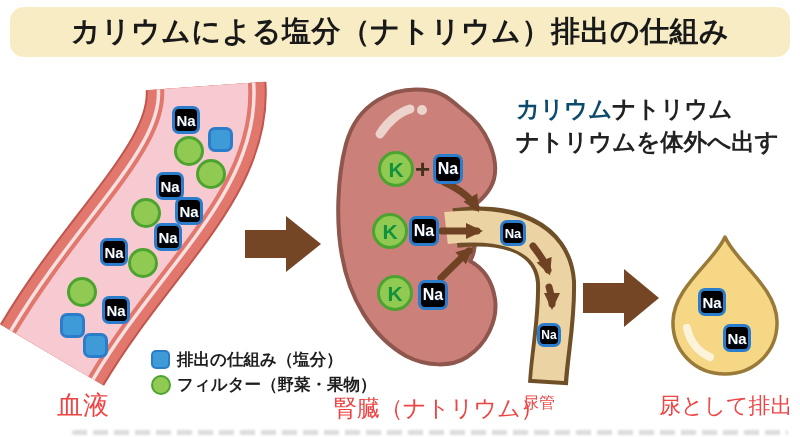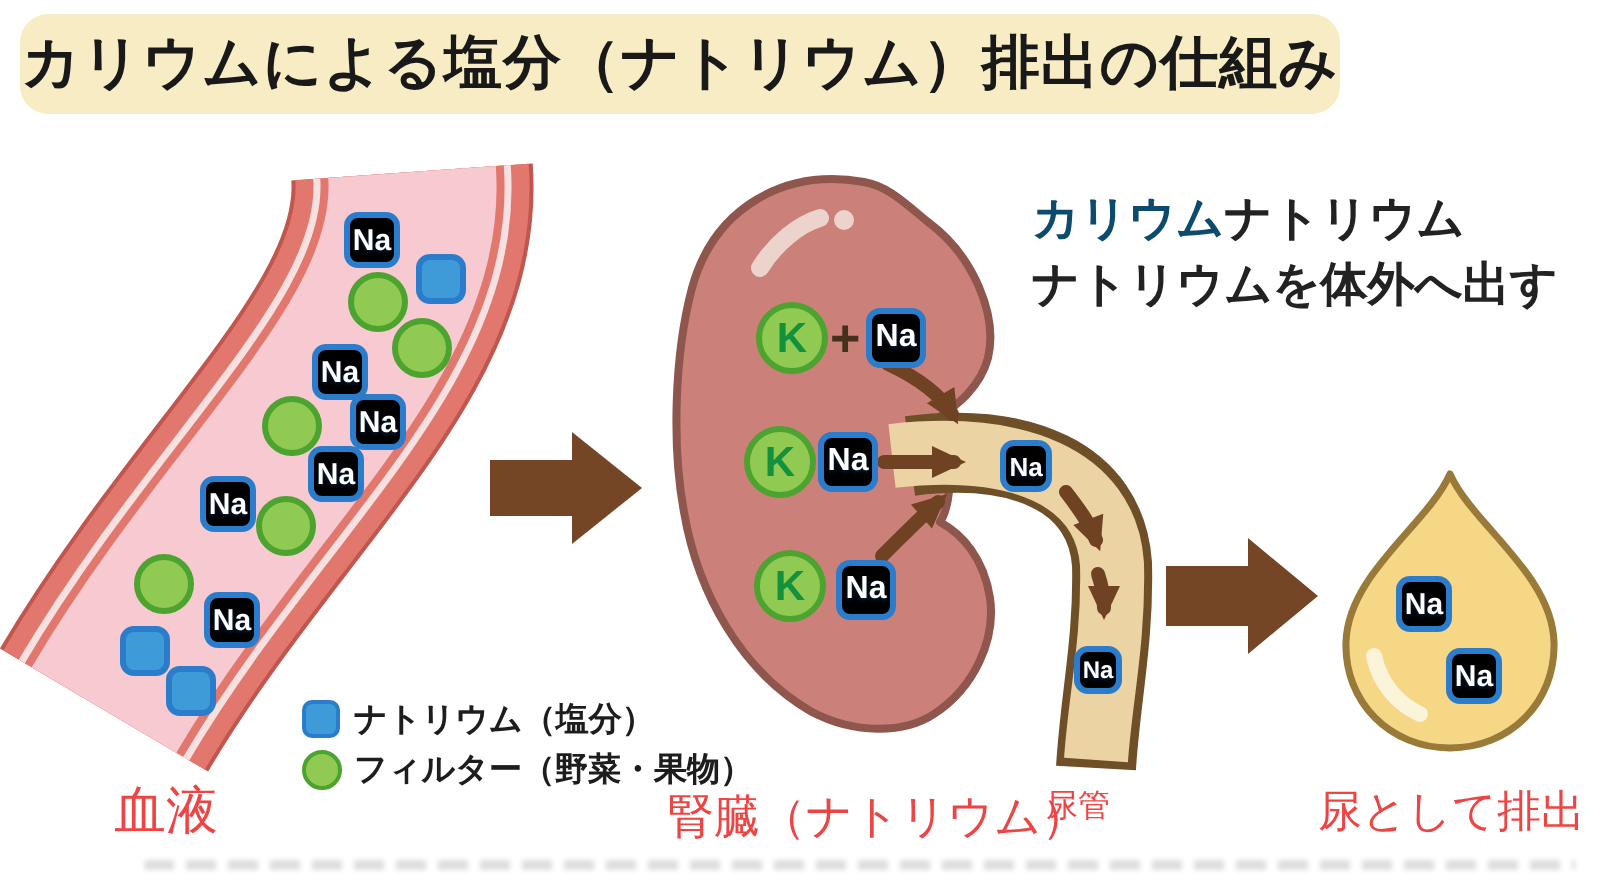--- a/index.html
+++ b/index.html
@@ -2,21 +2,21 @@
 <html><head>
 <meta charset="utf-8">
 <style>
   html,body{margin:0;padding:0;background:#fff;}
   #stage{
     position:relative;width:800px;height:437px;background:#ffffff;overflow:hidden;
     font-family:"Liberation Sans","DejaVu Sans",sans-serif;
   }
   
   .banner{
-    position:absolute;left:10px;top:7px;width:660px;height:50px;
+    position:absolute;left:10px;top:7px;width:780px;height:50px;
     background:#f7ecc3;border-radius:14px;
     display:flex;align-items:center;justify-content:center;
   }
   .banner span{font-size:29px;font-weight:700;color:#191919;letter-spacing:.5px;white-space:nowrap;}
   
   #art{position:absolute;left:0;top:0;}
   
   .badge{
     position:absolute;display:flex;align-items:center;justify-content:center;
     box-sizing:border-box;font-weight:700;line-height:1;
@@ -146,21 +146,21 @@
   <div class="badge na" style="left:723px;top:324px;width:28px;height:28px;font-size:15px">Na</div>
 
   <div class="note">
     <div><span class="hl">カリウム</span><span>ナトリウム</span></div>
     <div>ナトリウムを体外へ出す</div>
   </div>
 
   <div class="legend">
     <div class="row">
       <span class="swatch-sq"></span>
-      <span class="txt">ナトリウム（塩分）</span>
+      <span class="txt">排出の仕組み（塩分）</span>
     </div>
     <div class="row">
       <span class="swatch-gc"></span>
       <span class="txt">フィルター（野菜・果物）</span>
     </div>
   </div>
 
   <div class="lbl" style="left:57px;top:388px;font-size:26px">血液</div>
   <div class="lbl" style="left:334px;top:393px;font-size:23px">腎臓（ナトリウム）</div>
   <div class="lbl" style="left:523px;top:393px;font-size:16px">尿管</div>

